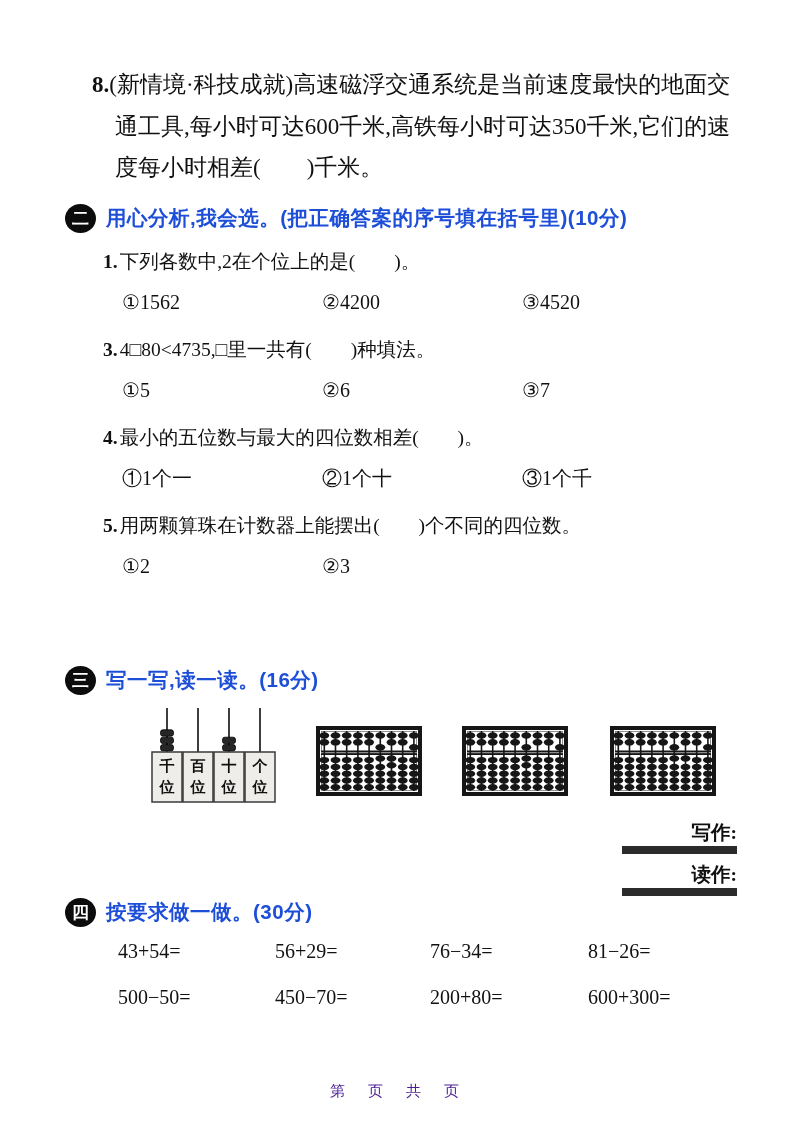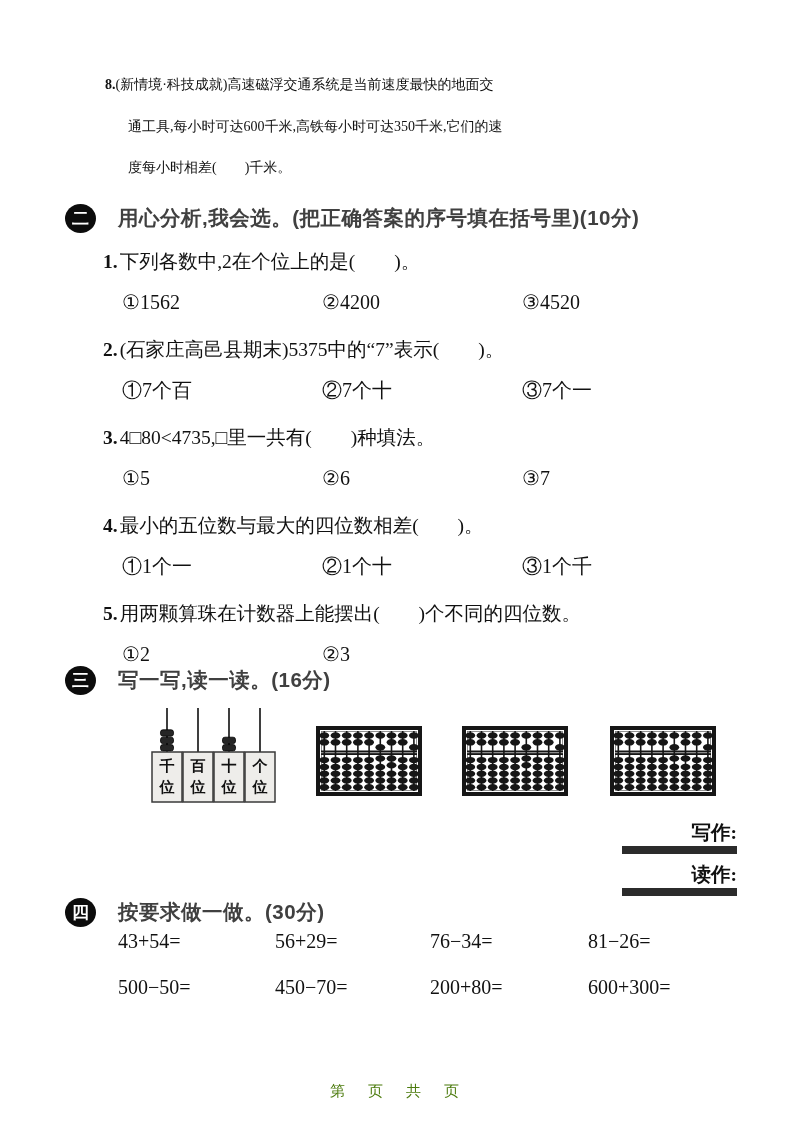--- a/index.html
+++ b/index.html
@@ -5,34 +5,34 @@
   html,body{margin:0;padding:0;}
   body{
     width:793px;height:1122px;position:relative;
     background:#ffffff;color:#111;
     font-family:"Liberation Serif","DejaVu Serif",serif;
     overflow:hidden;
   }
   .sec{position:absolute;left:65px;width:672px;}
 
   
-  .q8{left:105px;top:64px;width:650px;font-size:14px;line-height:41.5px;}
+  .q8{left:92px;top:64px;width:650px;font-size:23px;line-height:41.5px;}
   .q8 .cont{padding-left:23px;}
   .q8 .qnum{font-weight:bold;}
 
   
   .sec-header{display:flex;align-items:center;height:32px;}
   .badge{
     width:31px;height:29px;border-radius:50%;background:#0c0c0c;color:#fff;
     display:inline-flex;align-items:center;justify-content:center;
     font-family:"Liberation Sans",sans-serif;font-weight:bold;font-size:17px;flex:0 0 31px;
   }
   .sec-title{
-    margin-left:22px;font-family:"Liberation Sans",sans-serif;
-    font-weight:bold;font-size:20.5px;color:#404040;letter-spacing:.5px;
+    margin-left:10px;font-family:"Liberation Sans",sans-serif;
+    font-weight:bold;font-size:20.5px;color:#1d4ed8;letter-spacing:.5px;
   }
 
   
   .sec2{top:202px;}
   .q-block{margin-top:8px;}
   .q-text{padding-left:38px;font-size:19.5px;line-height:40px;}
   .q-text .num{font-weight:bold;margin-right:2px;}
   .q-options{
     padding-left:57px;display:grid;grid-template-columns:200px 200px 1fr;
     font-size:20px;line-height:40px;
@@ -51,27 +51,27 @@
   .blank.b2{margin-left:28px;}
   .blank.b3{margin-left:27px;}
   .blank.b4{margin-left:25px;}
 
   
   .sec4{top:896px;}
   .sub-q{padding-left:38px;font-size:19.5px;line-height:40px;margin-top:10px;}
   .sub-q .num{font-weight:bold;margin-right:2px;}
   .problems{
     padding-left:53px;display:grid;grid-template-columns:157px 155px 158px 1fr;
-    row-gap:20px;margin-top:0;font-size:20px;line-height:26px;
+    row-gap:20px;margin-top:10px;font-size:20px;line-height:26px;
   }
 
   
   .footer{
     position:absolute;left:0;top:1082px;width:100%;text-align:center;
-    font-family:"Liberation Sans",sans-serif;font-size:15px;color:#4d7c0f;letter-spacing:4px;
+    font-family:"Liberation Sans",sans-serif;font-size:15px;color:#4c1d95;letter-spacing:4px;
   }
 </style>
 </head>
 <body>
 
 <div class="sec q8">
   <div><span class="qnum">8.</span><span>(新情境·科技成就)高速磁浮交通系统是当前速度最快的地面交</span></div>
   <div class="cont">通工具,每小时可达600千米,高铁每小时可达350千米,它们的速</div>
   <div class="cont">度每小时相差(　　)千米。</div>
 </div>
@@ -81,28 +81,20 @@
     <span class="badge">二</span>
     <span class="sec-title">用心分析,我会选。(把正确答案的序号填在括号里)(10分)</span>
   </div>
   <div>
       <div class="q-block">
         <div class="q-text"><span class="num">1.</span><span>下列各数中,2在个位上的是(　　)。</span></div>
         <div class="q-options">
           <span>①1562</span>
           <span>②4200</span>
           <span>③4520</span>
-        </div>
-      </div>
-      <div class="q-block">
-        <div class="q-text"><span class="num">2.</span><span>(石家庄高邑县期末)5375中的“7”表示(　　)。</span></div>
-        <div class="q-options">
-          <span>①7个百</span>
-          <span>②7个十</span>
-          <span>③7个一</span>
         </div>
       </div>
       <div class="q-block">
         <div class="q-text"><span class="num">3.</span><span>4□80&lt;4735,□里一共有(　　)种填法。</span></div>
         <div class="q-options">
           <span>①5</span>
           <span>②6</span>
           <span>③7</span>
         </div>
       </div>

